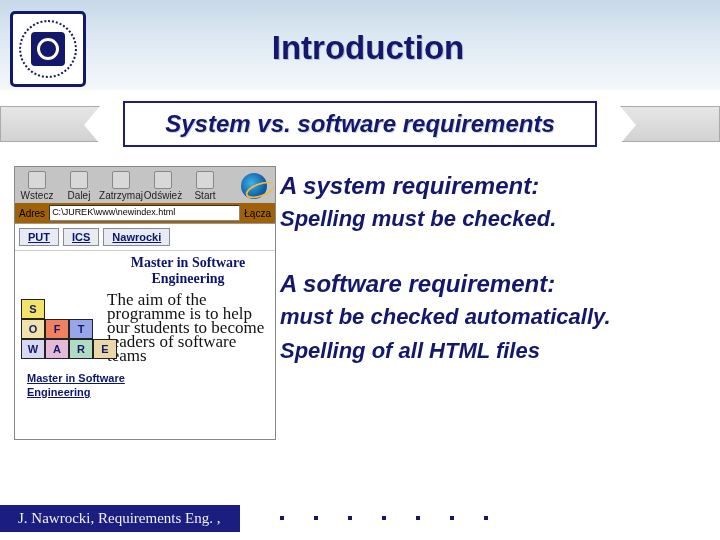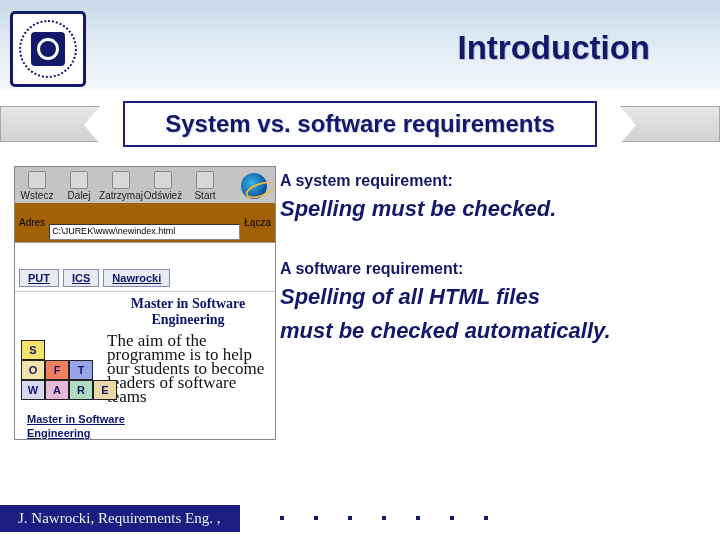--- a/index.html
+++ b/index.html
@@ -45,35 +45,36 @@
   }
   .logo-inner::after {
     content: "";
     position: absolute;
     inset: 6px;
     border: 3px solid #fff;
     border-radius: 50%;
   }
   .slide-title {
     flex: 1;
-    text-align: right;
+    text-align: center;
     font-size: 33px;
     font-weight: bold;
     color: #14186b;
     text-shadow: 1px 1px 0 #b8c0d8;
     padding-right: 70px;
     padding-top: 6px;
   }
   .ribbon-row {
     position: relative;
     height: 48px;
     display: flex;
     align-items: center;
     justify-content: center;
     margin-top: 10px;
+    font-style: italic;
   }
   .ribbon-wing {
     position: absolute;
     width: 100px;
     height: 36px;
     background: linear-gradient(to bottom, #e6e6e6, #d2d2d2);
     border: 1px solid #aaa;
     top: 6px;
   }
   .ribbon-wing.left { left: 0; }
@@ -168,38 +169,36 @@
   }
   .addr-field {
     flex: 1;
     background: #fff;
     border: 1px inset #888;
     height: 16px;
     font-size: 9px;
     padding: 1px 2px;
     overflow: hidden;
     white-space: nowrap;
-    margin-top: 19px;
   }
   .tab-row {
     display: flex;
     gap: 4px;
     padding: 4px;
     background: #fff;
     border-bottom: 1px solid #ccc;
   }
   .tab-btn {
     padding: 2px 8px;
     color: #0b156f;
     font-weight: bold;
     border: 1px solid #88a;
     background: #e8ebf0;
     font-size: 11px;
     text-decoration: underline;
-    margin-top: 22px;
   }
   .browser-body {
     display: flex;
     height: 200px;
     background: #fff;
   }
   .blocks-col {
     width: 86px;
     position: relative;
     padding-top: 54px;
@@ -252,24 +251,25 @@
     font-family: "Times New Roman", serif;
     font-size: 17px;
     color: #111;
     line-height: 14px;
   }
   .main-text {
     flex: 1;
     padding-top: 6px;
   }
   .heading {
-    font-size: 16px;
+    font-size: 24px;
     font-weight: bold;
     color: #14186b;
     margin-bottom: 6px;
+    font-style: italic;
   }
   .body-line {
     font-size: 22px;
     font-weight: bold;
     font-style: italic;
     color: #14186b;
     margin-bottom: 8px;
   }
   .section2 { margin-top: 38px; }
   .footer {
@@ -374,22 +374,22 @@
       </div>
     </div>
   </div>
 
   <div class="main-text">
     <div class="heading">A system requirement:</div>
     <div class="body-line">Spelling must be checked.</div>
 
     <div class="section2">
       <div class="heading">A software requirement:</div>
+      <div class="body-line">must be checked automatically.</div>
       <div class="body-line">Spelling of all HTML files</div>
-      <div class="body-line">must be checked automatically.</div>
     </div>
   </div>
 </div>
 
 <div class="footer">
   <div class="footer-label">J. Nawrocki, Requirements Eng. ,</div>
   <div class="footer-dots">
     <span></span>
       <span></span>
       <span></span>

